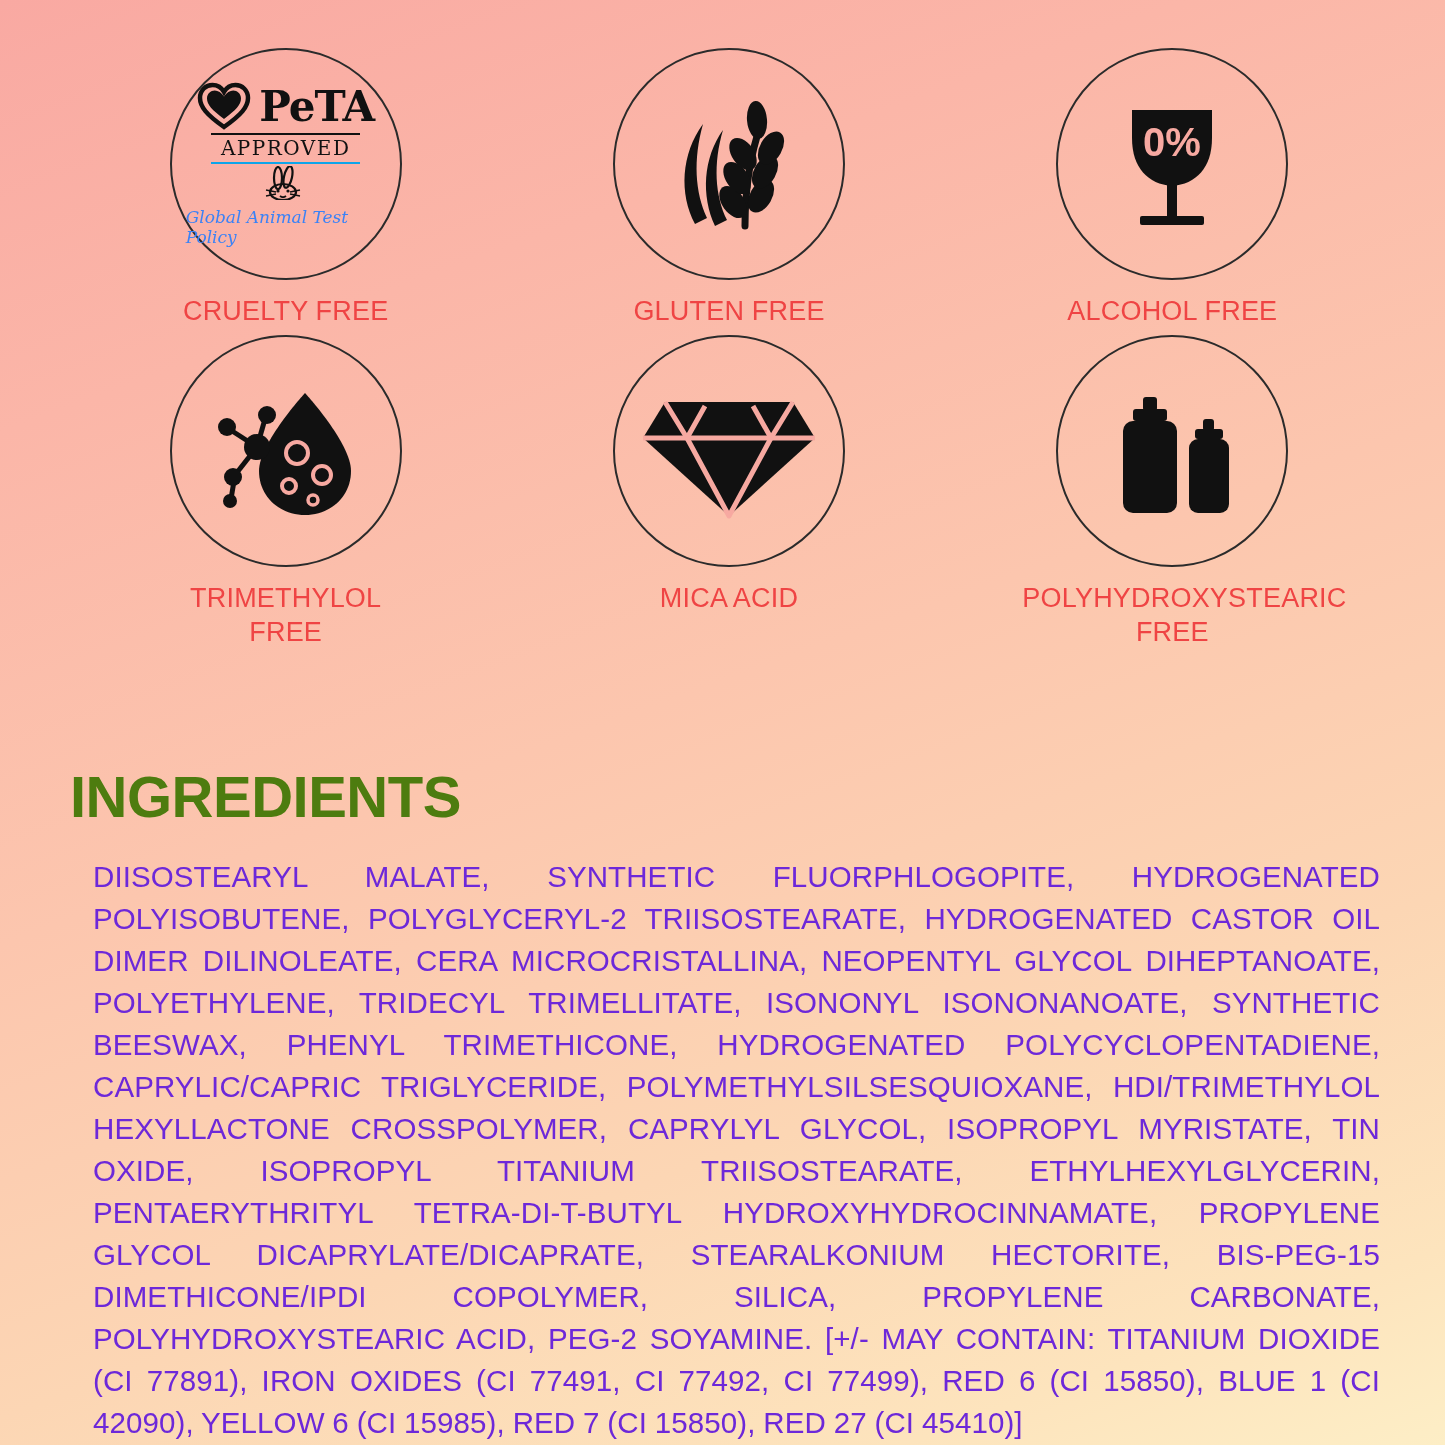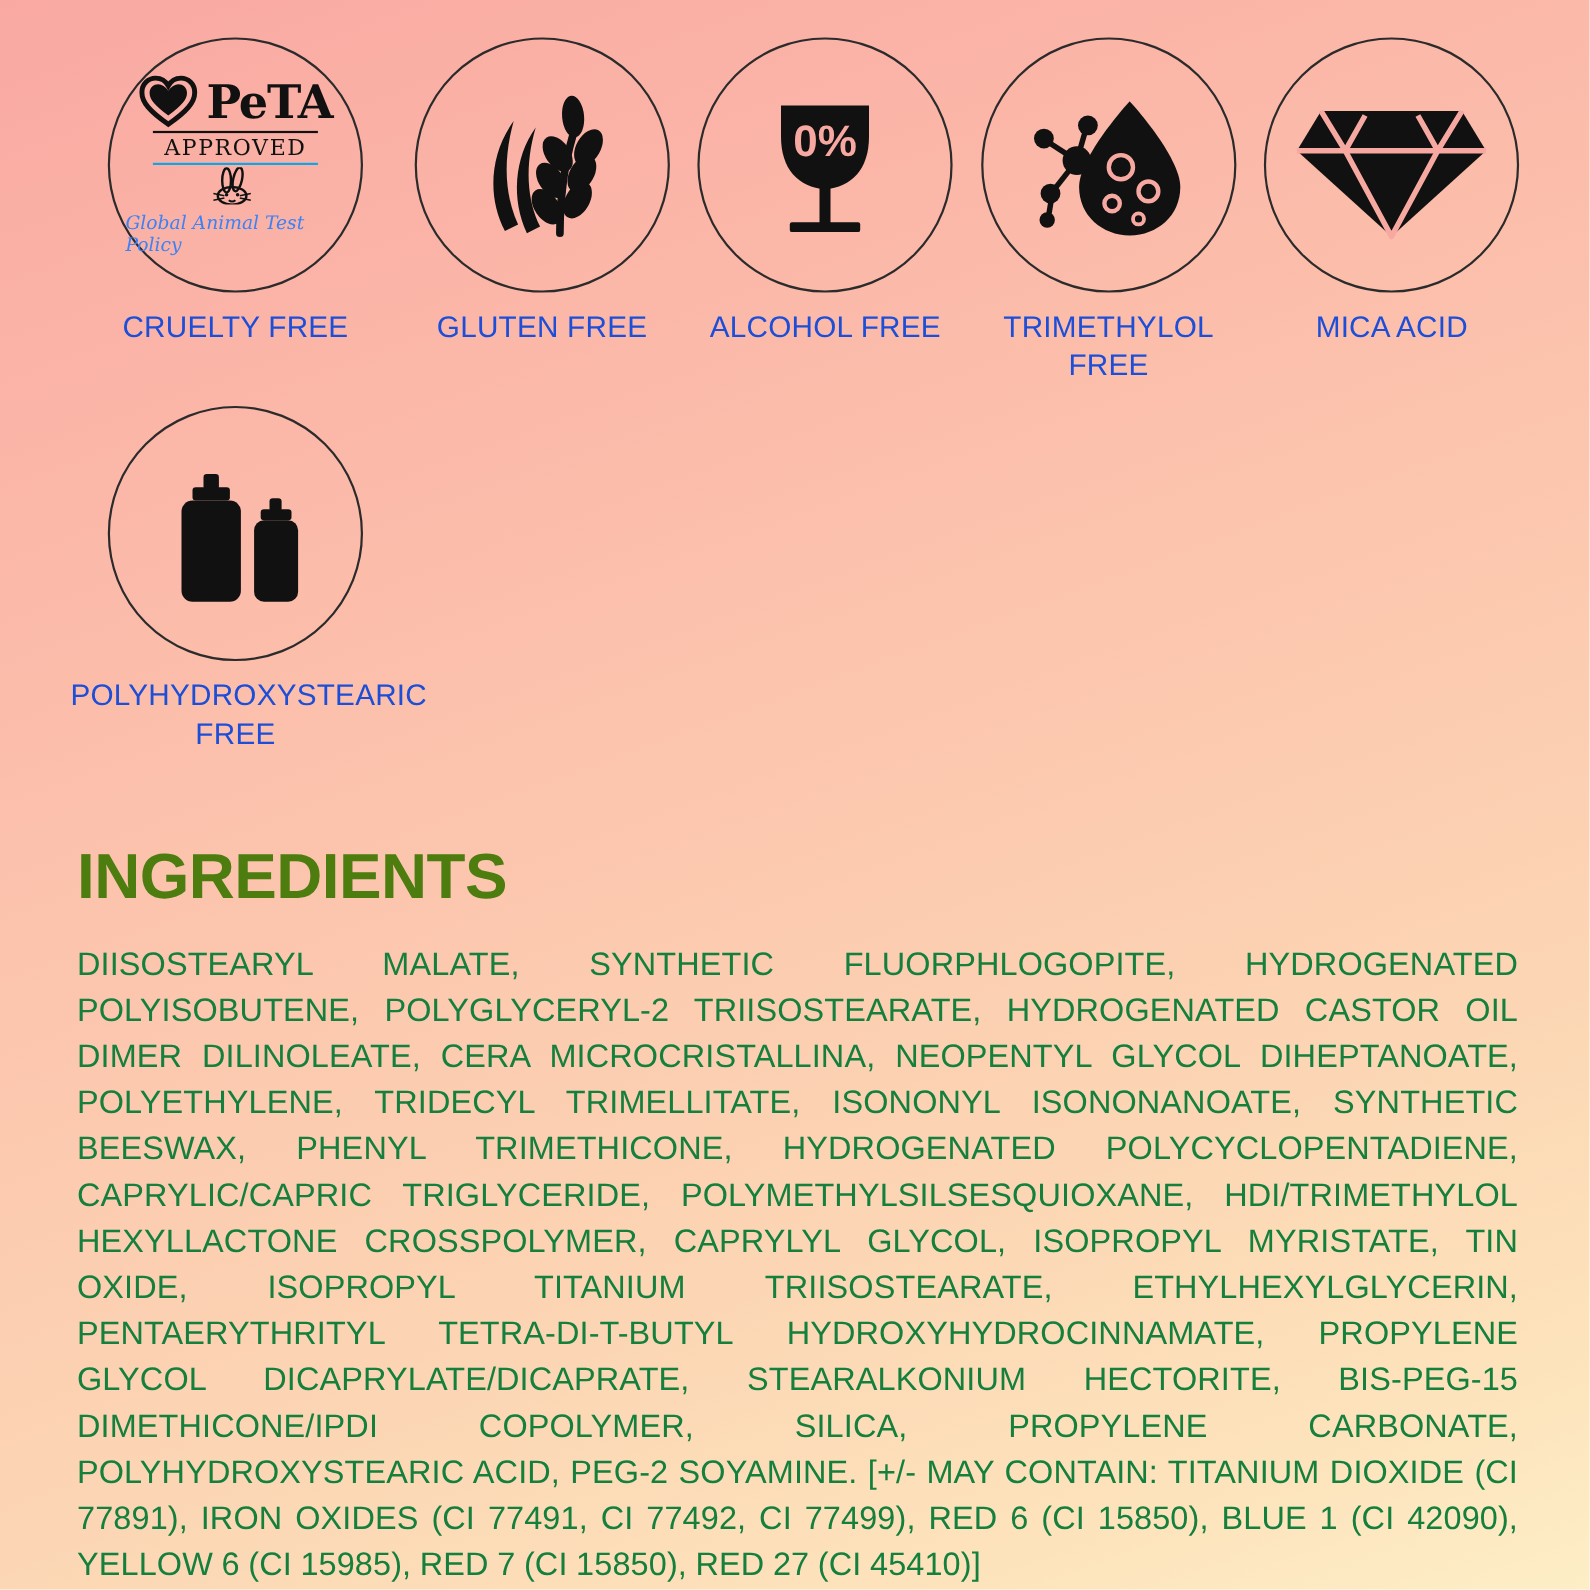--- a/index.html
+++ b/index.html
@@ -19,26 +19,26 @@
   .page {
     position: relative;
     width: 1445px;
     height: 1445px;
     box-sizing: border-box;
   }
 
   
   .badge-grid {
     position: absolute;
-    top: 34px;
+    top: 48px;
     left: 64px;
     width: 1330px;
     display: grid;
-    grid-template-columns: repeat(5, 1fr);
-    row-gap: 20px;
+    grid-template-columns: repeat(3, 1fr);
+    row-gap: 6px;
   }
 
   .badge {
     display: flex;
     flex-direction: column;
     align-items: center;
   }
 
   .badge-circle {
     width: 232px;
@@ -50,21 +50,21 @@
     justify-content: center;
     box-sizing: border-box;
   }
 
   .badge-label {
     margin-top: 14px;
     text-align: center;
     font-size: 27px;
     letter-spacing: 0.2px;
     line-height: 1.28;
-    color: #1d4ed8;
+    color: #ef4444;
     max-width: 300px;
     white-space: pre-line;
   }
 
   
   .peta-wrap {
     width: 200px;
     height: 170px;
     display: flex;
     flex-direction: column;
@@ -113,26 +113,27 @@
     font-weight: bold;
     font-size: 58px;
     letter-spacing: -0.5px;
     color: #4d7c0f;
     margin: 0 0 24px 0;
     line-height: 1;
   }
   .ingredients-body {
     font-size: 29.5px;
     line-height: 1.425;
-    color: #15803d;
+    color: #6d28d9;
     text-align: justify;
     text-align-last: left;
     letter-spacing: 0.1px;
     word-spacing: -0.5px;
     hyphens: auto;
+    margin-left: 23px;
   }
 </style>
 </head>
 <body>
 
 <div class="page">
 
   <div class="badge-grid">
 
     <div class="badge">

